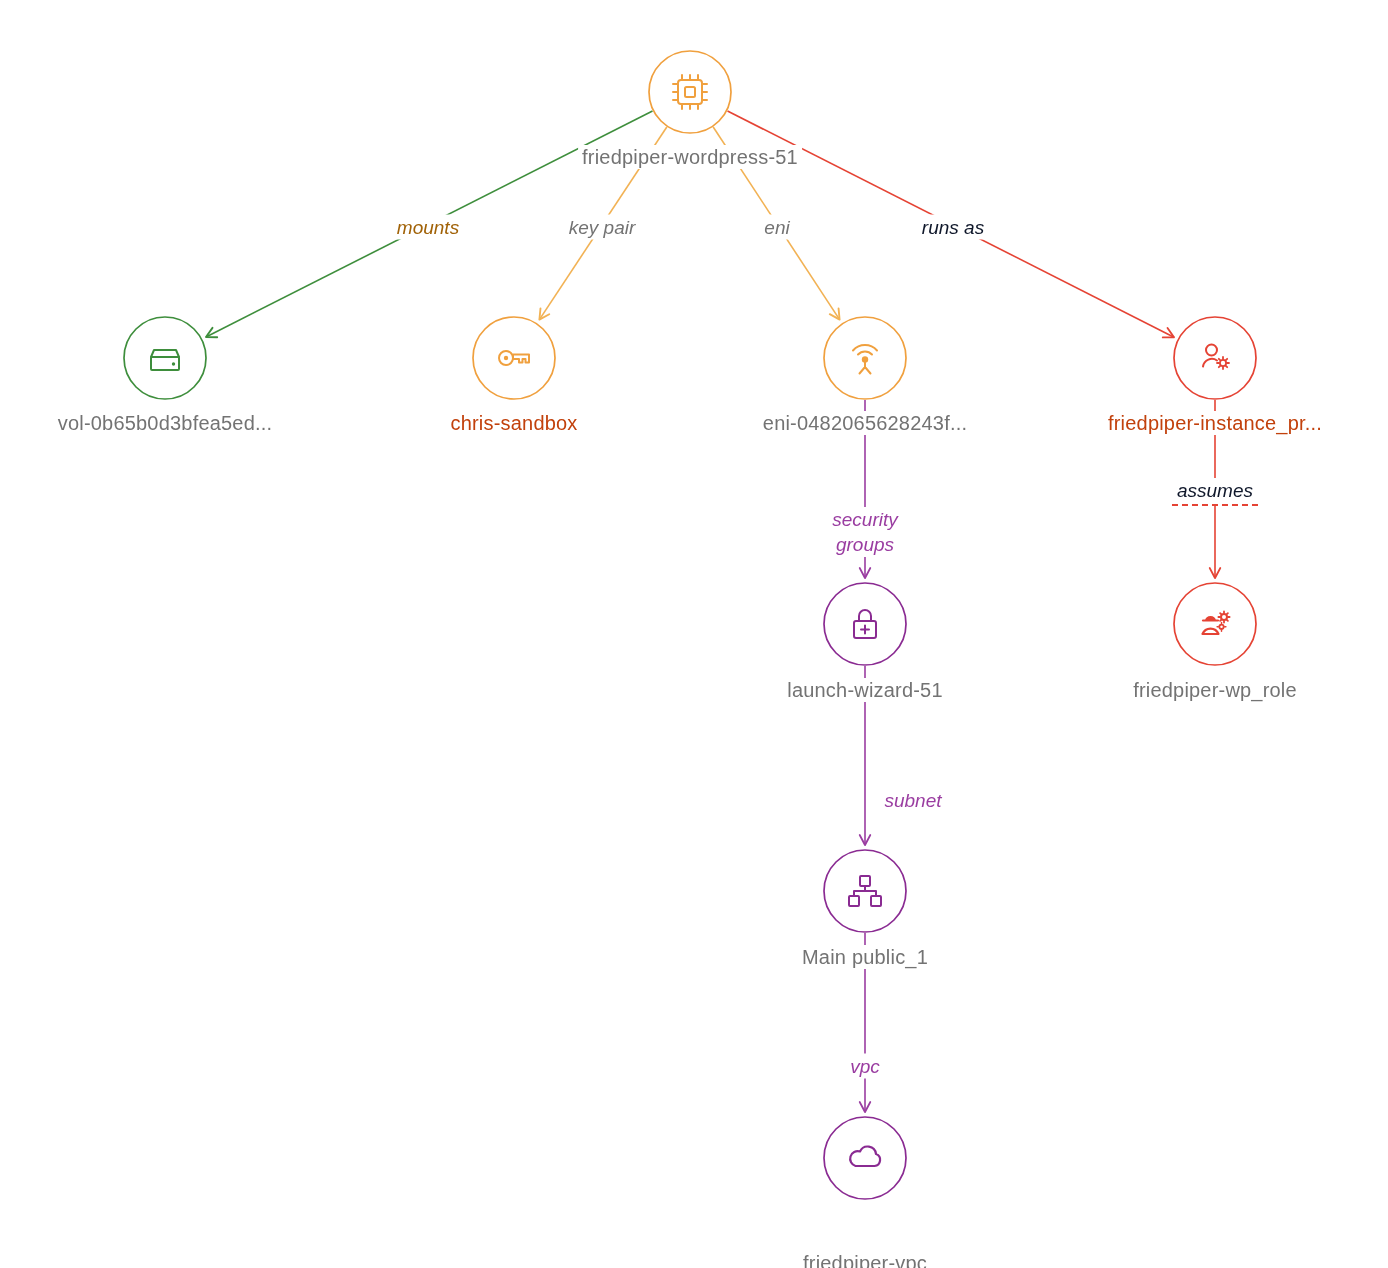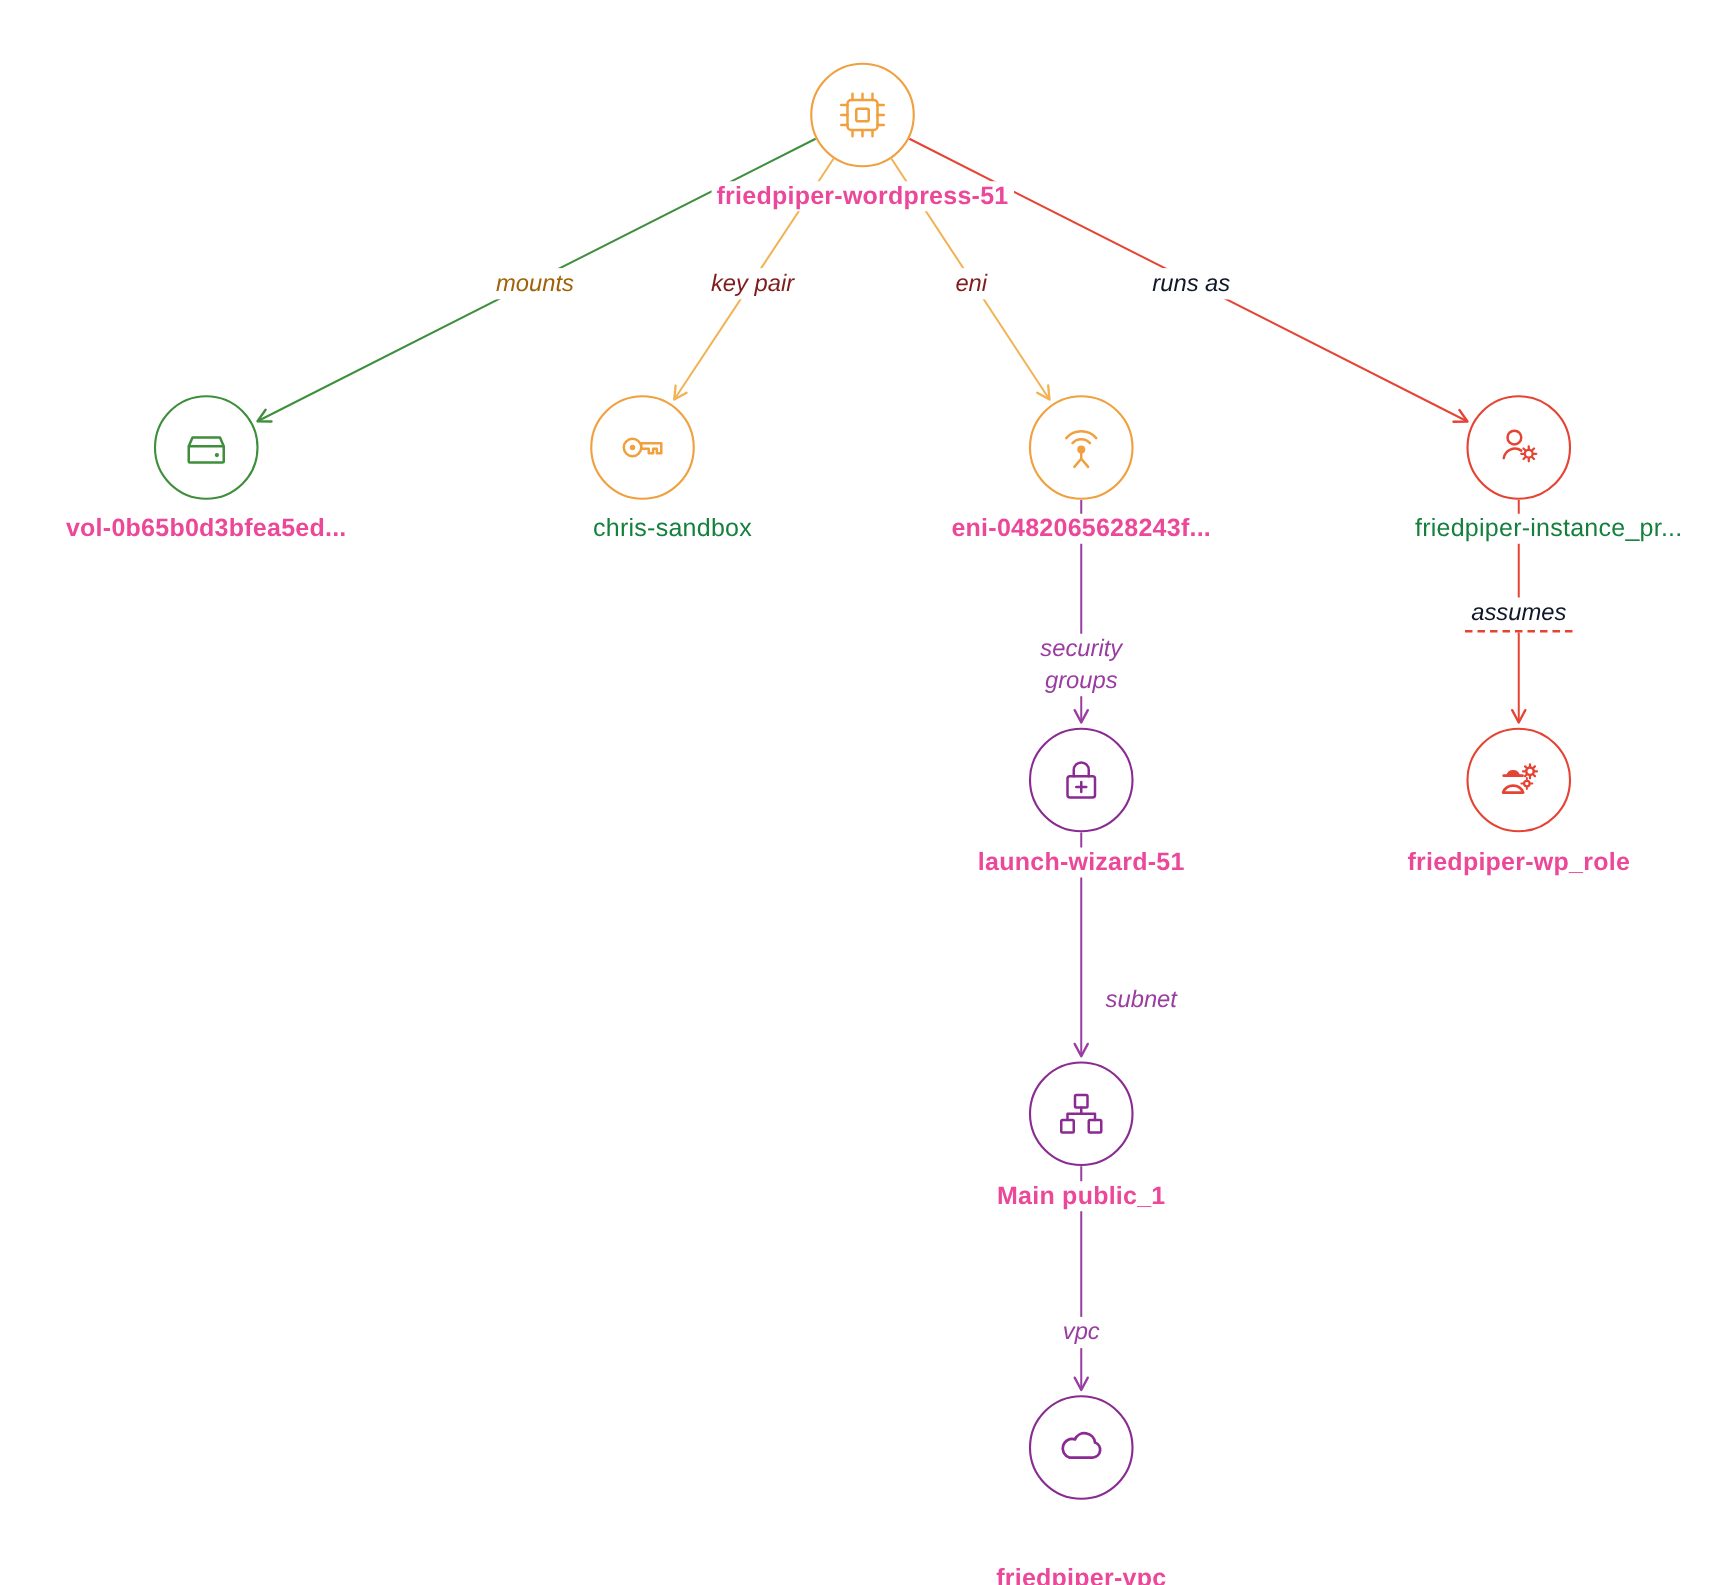--- a/index.html
+++ b/index.html
@@ -16,28 +16,28 @@
   .s-green{stroke:#3E8E3C;}  .f-green{fill:#3E8E3C;}
   .s-red{stroke:#E54334;}    .f-red{fill:#E54334;}
   .s-purple{stroke:#8A2B92;}
   .s-orangeEdge{stroke:#F2B254;}
   .s-purpleEdge{stroke:#9A3DA1;}
   .nlabel{
     position:absolute;transform:translate(-50%,-50%);
     font-size:20px;line-height:24px;background:#ffffff;padding:0 4px;
     white-space:nowrap;letter-spacing:0.2px;
   }
-  .link{color:#ec4899;cursor:pointer;font-weight:bold;}
-  .plain{color:#15803d;margin-left:24px;}
+  .link{color:#737373;cursor:pointer;}
+  .plain{color:#c2410c;}
   .elabel{
     position:absolute;transform:translate(-50%,-50%);
     font-size:19px;font-style:italic;background:#ffffff;padding:0 5px;
     white-space:pre-line;text-align:center;line-height:25px;
   }
-  .c-green{color:#a16207;} .c-orange{color:#7f1d1d;}
+  .c-green{color:#a16207;} .c-orange{color:#737373;}
   .c-red{color:#0f172a;}   .c-purple{color:#9A3DA1;margin-top:40px;}
   .u-dashed{border-bottom:2px dashed #E54334;padding-bottom:1px;}
 </style>
 </head>
 <body>
 
 <div class="canvas">
 
   <svg class="graph" width="1388" height="1268" viewBox="0 0 1388 1268">
     <defs>

